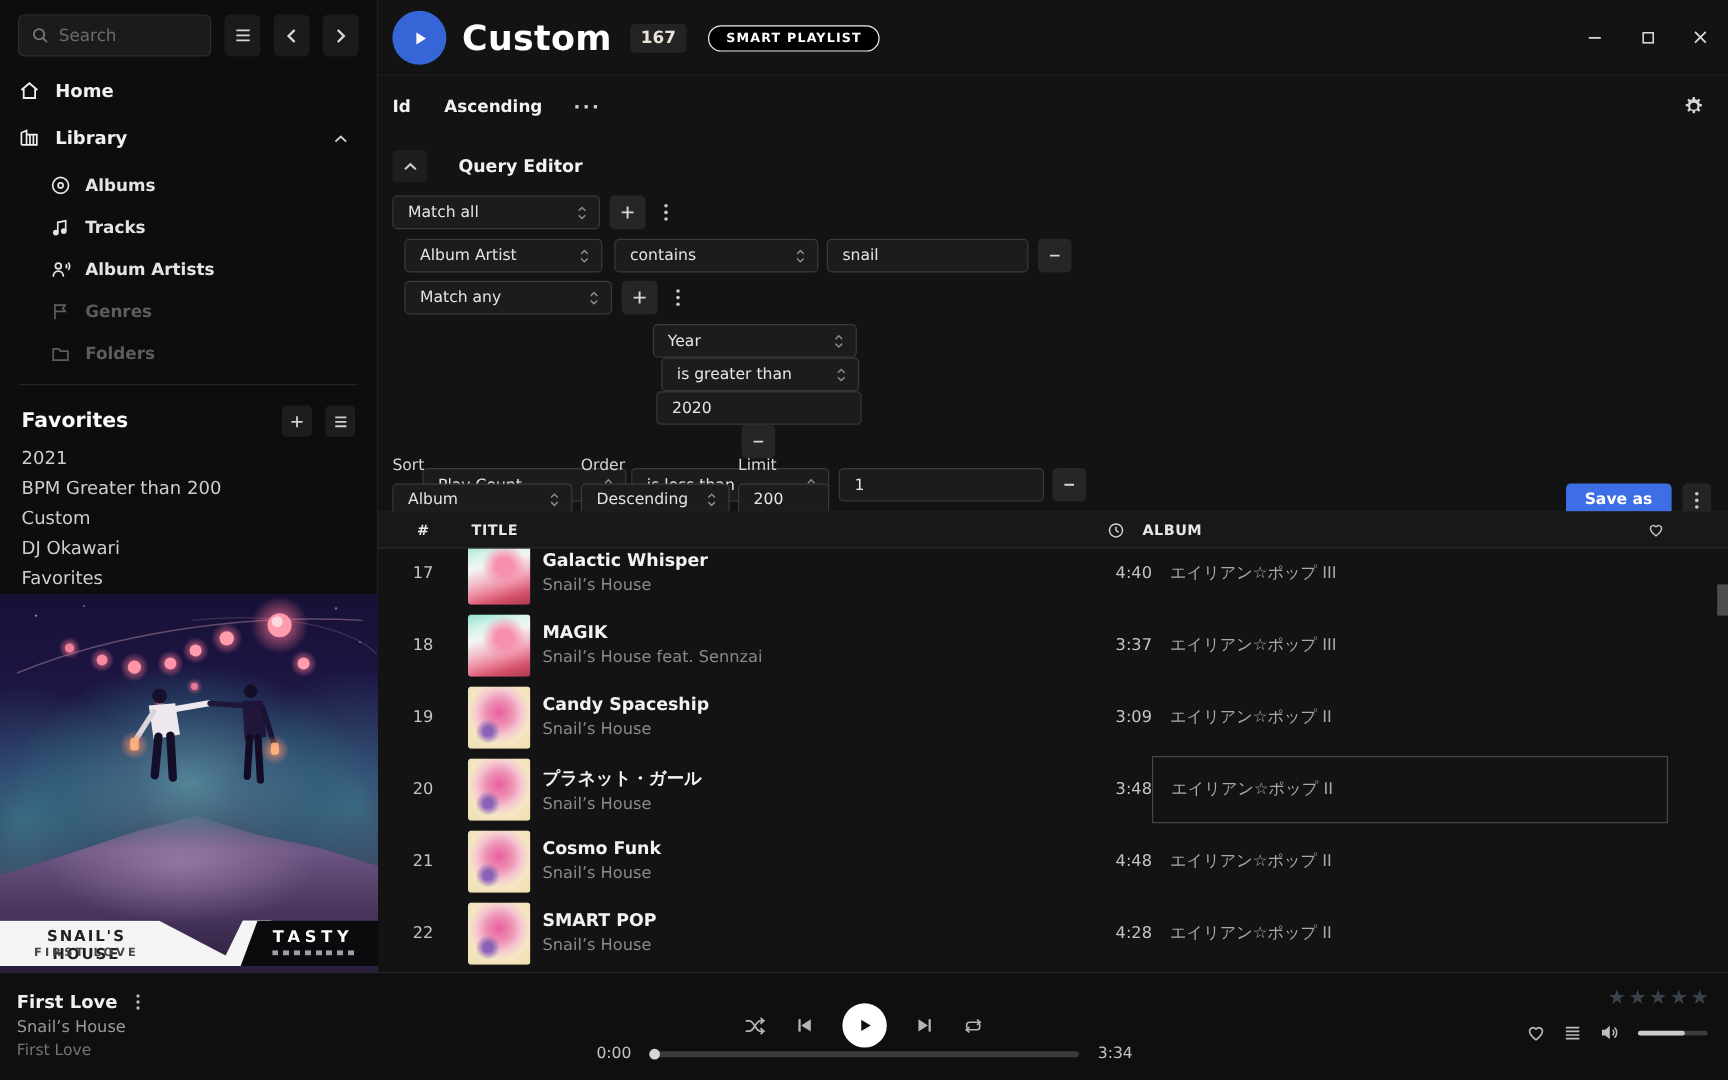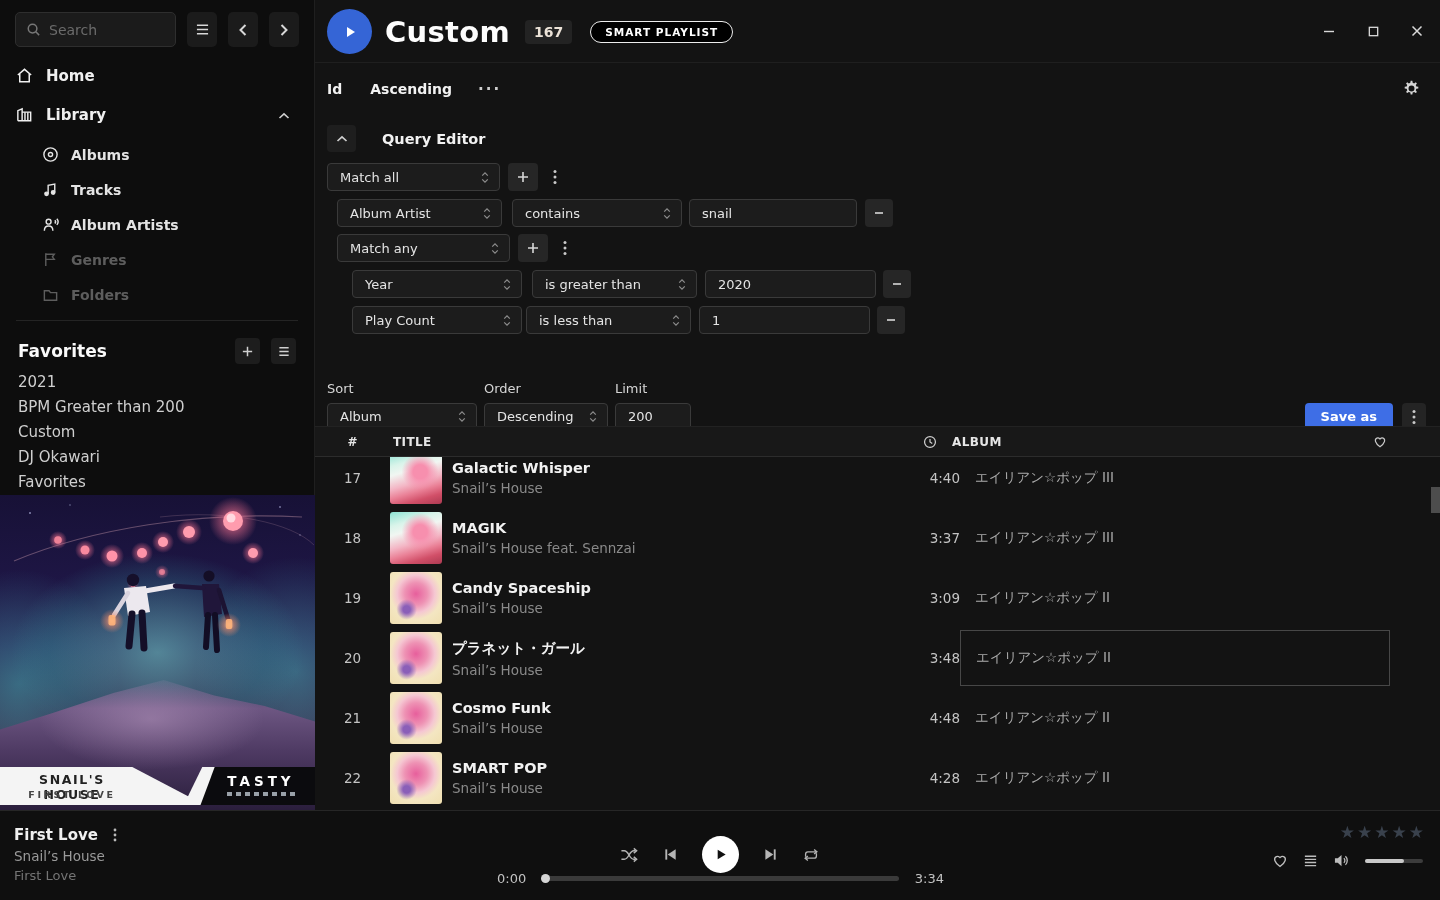--- a/index.html
+++ b/index.html
@@ -430,21 +430,21 @@
         </button>
         <button class="ghost-btn" style="margin-left:6px;">
           <svg width="4" height="16" viewBox="0 0 4 16" fill="currentColor">
               <circle cx="2" cy="2.5" r="1.5"></circle>
               <circle cx="2" cy="8" r="1.5"></circle>
               <circle cx="2" cy="13.5" r="1.5"></circle>
             </svg>
         </button>
       </div>
 
-      <div class="qe-row" style="margin-left:25px;">
+      <div class="qe-row" style="margin-left:25px;flex-direction:column;">
         <div class="sel" style="width:170px;">
           <span class="sel-label">Year</span>
           <svg width="8" height="13" viewBox="0 0 8 14" fill="none" stroke="currentColor" stroke-width="1.3">
               <path d="M1 5 L4 2 L7 5"></path>
               <path d="M1 9 L4 12 L7 9"></path>
             </svg>
         </div>
         <div class="sel" style="width:165px; margin-left:10px;">
           <span class="sel-label">is greater than</span>
           <svg width="8" height="13" viewBox="0 0 8 14" fill="none" stroke="currentColor" stroke-width="1.3">

